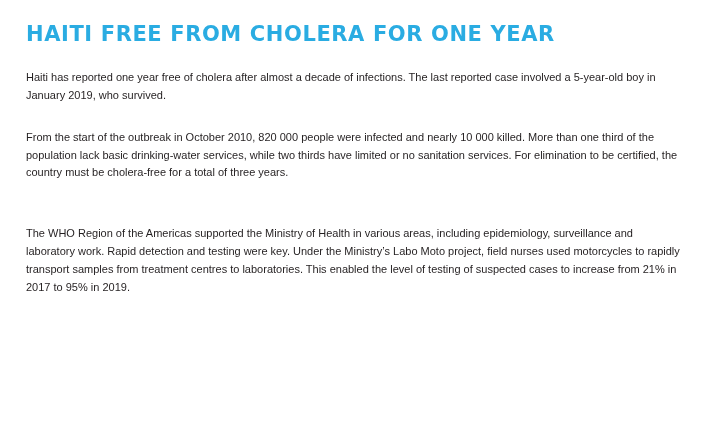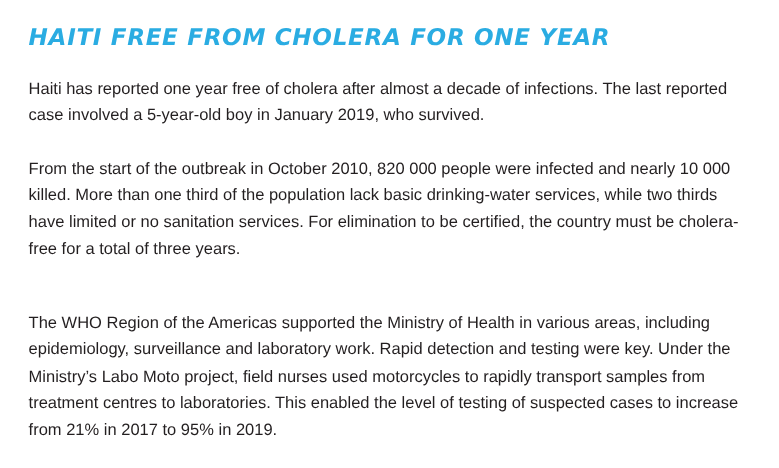--- a/index.html
+++ b/index.html
@@ -22,26 +22,25 @@
   }
   .headline {
     color: #2aace2;
     font-family: "DejaVu Sans", sans-serif;
     font-size: 21px;
     font-weight: bold;
     letter-spacing: 0.6px;
     line-height: 1.2;
     margin: 0 0 22px 0;
     text-transform: uppercase;
-    font-style: italic;
   }
   .body-text {
     color: #231f20;
     font-family: "Liberation Sans", sans-serif;
-    font-size: 15px;
+    font-size: 11px;
     line-height: 1.62;
     margin: 0 0 24px 0;
     max-width: 660px;
   }
   .body-text:last-child {
     margin-bottom: 0;
     margin-top: 43px;
   }
 </style>
 </head>

